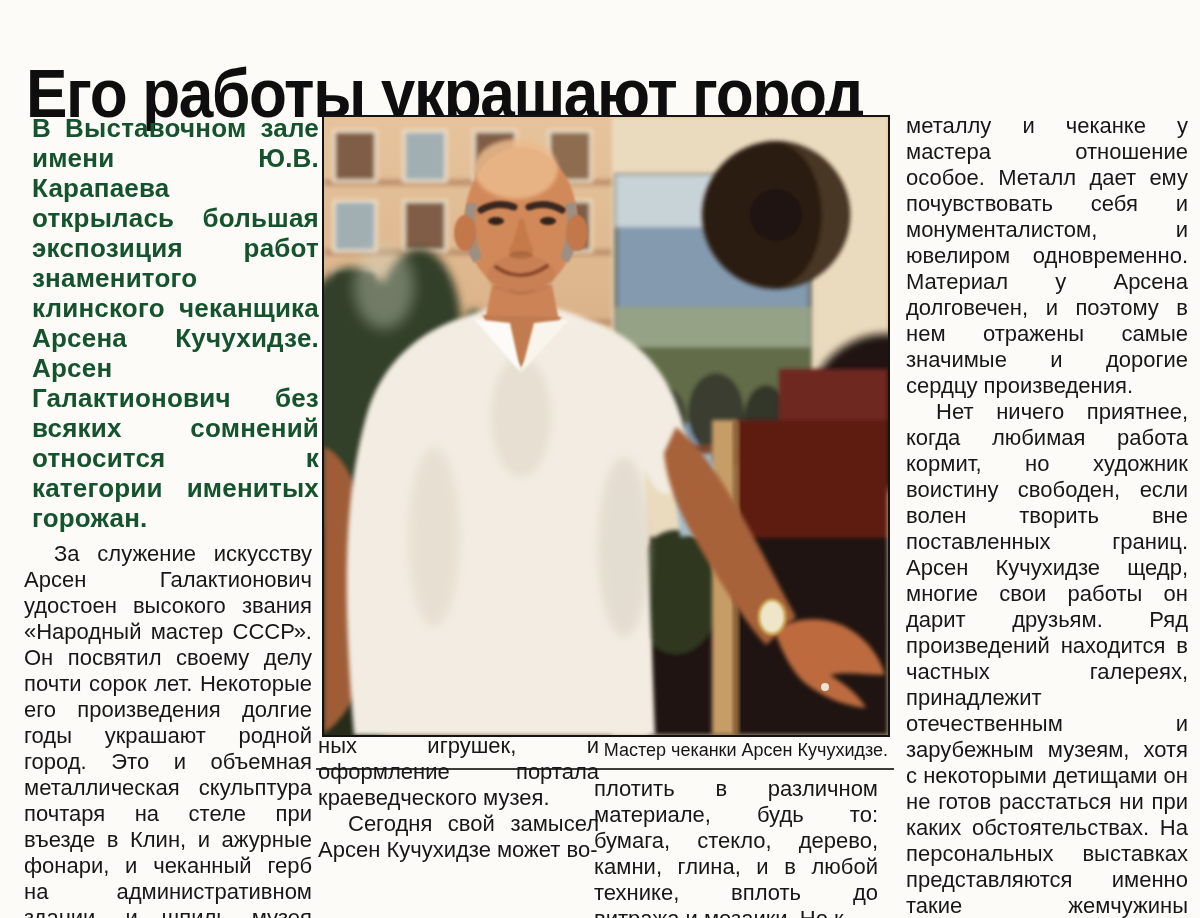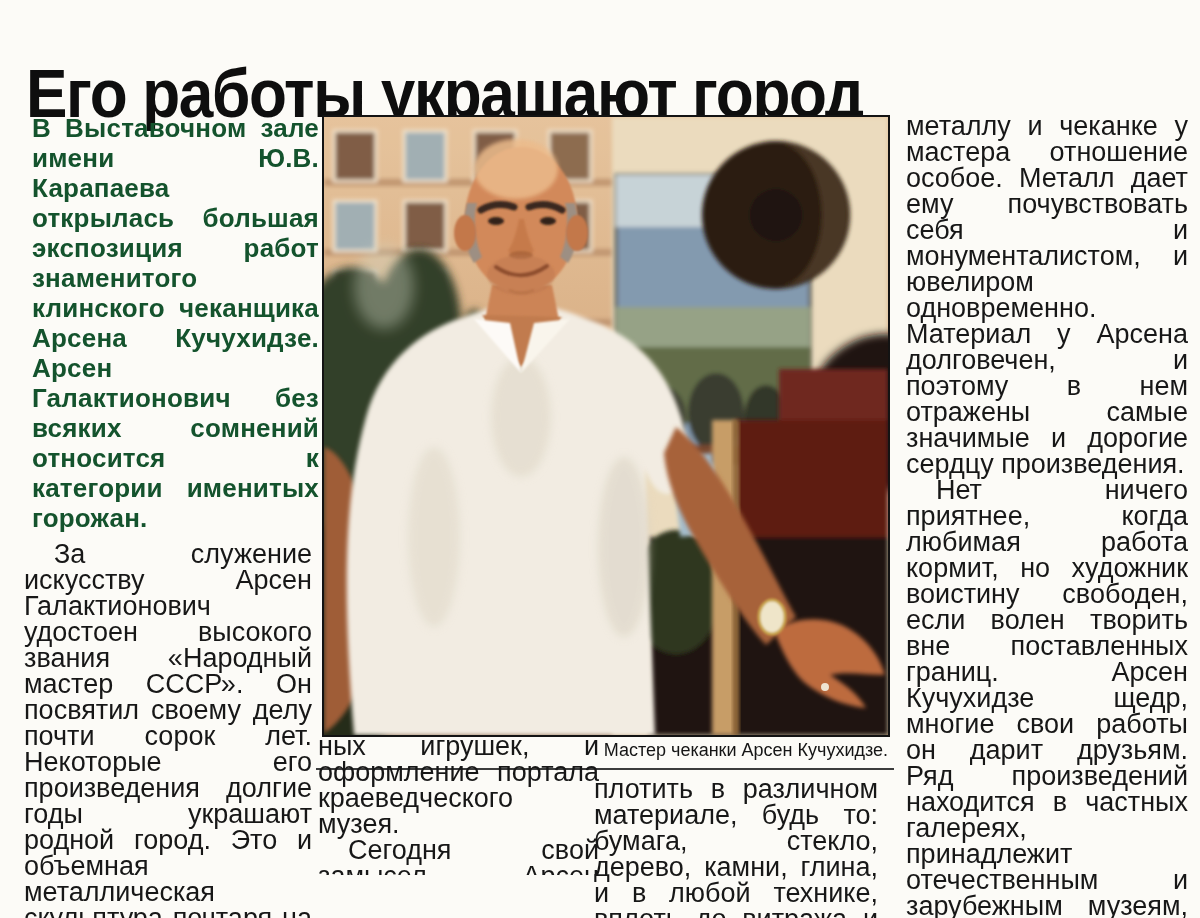--- a/index.html
+++ b/index.html
@@ -11,21 +11,21 @@
   .page-title{
     position:absolute;left:26px;top:8px;
     font-size:69px;font-weight:700;letter-spacing:-1.5px;color:#0e0e0e;
     white-space:nowrap;transform:scaleX(.9);transform-origin:left top;
   }
   .lead{
     position:absolute;left:32px;top:113px;width:287px;
     font-size:26px;line-height:30px;font-weight:700;
     text-align:justify;letter-spacing:.2px;word-spacing:2px;color:#14532d;
   }
-  .bodytext{font-size:27px;line-height:26px;text-align:justify;color:#171717;}
+  .bodytext{font-size:22px;line-height:26px;text-align:justify;color:#171717;}
   .bodytext p{margin:0;}
   .bodytext p.indent{text-indent:30px;}
   .leftbody{position:absolute;left:24px;top:541px;width:288px;height:377px;overflow:hidden;}
   .photo-frame{
     position:absolute;left:322px;top:115px;width:568px;height:622px;
     border:2px solid #131313;box-sizing:border-box;background:#d9b691;overflow:hidden;
   }
   .caption{
     position:absolute;left:322px;top:740px;width:566px;
     font-size:18px;text-align:right;color:#151515;

